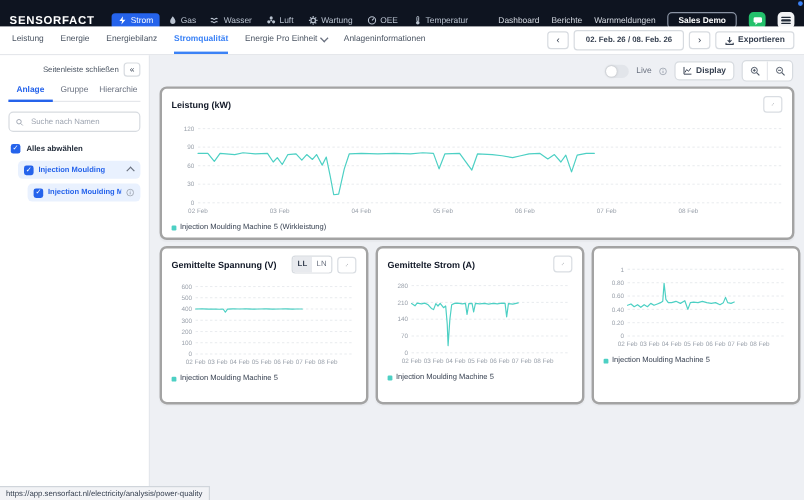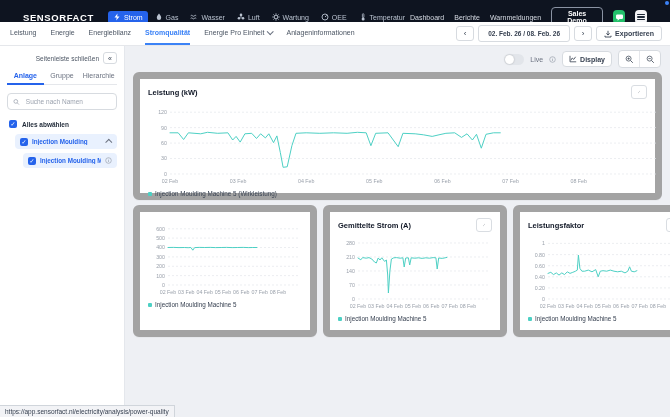--- a/index.html
+++ b/index.html
@@ -1,20 +1,20 @@
 <!DOCTYPE html>
 <html><head>
 <meta charset="utf-8">
 <style>
   html,body{margin:0;padding:0;}
   body{width:670px;height:417px;overflow:hidden;font-family:"Liberation Sans",sans-serif;background:#eef0f4;position:relative;-webkit-font-smoothing:antialiased;}
   #app{position:absolute;inset:0;width:670px;height:417px;}
 
   
-  #topnav{position:absolute;left:0;top:0;right:0;height:34px;background:#0e1420;display:flex;align-items:center;padding:0 23px;box-sizing:border-box;}
+  #topnav{position:absolute;left:0;top:0;right:0;height:34px;background:#0e1420;display:flex;align-items:center;padding:0 8px;box-sizing:border-box;}
   .logo{color:#fff;font-size:9.5px;font-weight:800;letter-spacing:.6px;margin-right:14px;}
   .nav-items{display:flex;align-items:center;gap:2px;}
   .nav-item{display:flex;align-items:center;gap:3px;color:#b9c2cf;font-size:7px;padding:2.5px 5px;border-radius:3px;cursor:pointer;white-space:nowrap;}
   .nav-item.active{background:#2563eb;color:#fff;}
   .nav-item svg{display:block;}
   .nav-right{margin-left:auto;display:flex;align-items:center;gap:10px;}
   .nav-link{color:#d5dae2;font-size:7px;cursor:pointer;white-space:nowrap;}
   .sales-btn{border:1px solid #8a93a3;border-radius:4px;color:#fff;font-size:7px;font-weight:700;padding:2.5px 8px;background:transparent;cursor:pointer;}
   .sq-btn{width:14px;height:14px;border-radius:4px;display:flex;align-items:center;justify-content:center;cursor:pointer;}
   .sq-green{background:#23c16b;}
@@ -57,21 +57,21 @@
   #main{position:absolute;left:125px;top:46px;right:0;bottom:0;padding:4px 8px 0 8px;box-sizing:border-box;}
   .toolbar{height:18px;display:flex;align-items:center;justify-content:flex-end;gap:6px;padding-right:1px;}
   .switch{width:20px;height:11px;border-radius:6px;background:#e2e5ea;position:relative;cursor:pointer;}
   .knob{position:absolute;left:1px;top:1px;width:9px;height:9px;border-radius:50%;background:#fff;box-shadow:0 0 2px rgba(0,0,0,.25);}
   .live-label{font-size:7px;color:#6b7280;}
   .tool-btn{height:16px;border:1px solid #d7dbe0;border-radius:4px;background:#fff;display:flex;align-items:center;gap:3px;padding:0 6px;font-size:7px;font-weight:600;color:#374151;cursor:pointer;}
   .zoom-group{display:flex;border:1px solid #d7dbe0;border-radius:4px;background:#fff;overflow:hidden;height:16px;}
   .zoom-cell{width:20px;display:flex;align-items:center;justify-content:center;cursor:pointer;}
   .zoom-cell + .zoom-cell{border-left:1px solid #e5e7eb;}
 
-  .card{background:#fff;border:7px solid #a3a3a3;border-radius:6px;box-sizing:border-box;padding:6px 8px;box-shadow:0 1px 1px rgba(16,24,40,.03);}
+  .card{background:#fff;border:2px solid #a3a3a3;border-radius:6px;box-sizing:border-box;padding:6px 8px;box-shadow:0 1px 1px rgba(16,24,40,.03);}
   #card-main{margin-top:4px;height:128px;}
   .card-head{display:flex;align-items:center;justify-content:space-between;}
   .card-title{font-size:7.5px;font-weight:700;color:#111827;}
   .head-right{display:flex;align-items:center;gap:4px;}
   .expand-btn{width:16px;height:14px;border:1px solid #d9dde2;border-radius:3px;background:#fff;display:flex;align-items:center;justify-content:center;cursor:pointer;}
   .seg{display:flex;border:1px solid #d7dbe0;border-radius:3px;overflow:hidden;height:13px;}
   .seg-cell{width:16px;display:flex;align-items:center;justify-content:center;font-size:6.5px;color:#6b7280;background:#fff;cursor:pointer;}
   .seg-cell.active{background:#e8eaee;color:#374151;font-weight:700;}
   .chart-box{margin-top:2px;}
   .legend{display:flex;align-items:center;gap:3px;margin-top:1px;}
@@ -319,20 +319,34 @@
           </svg></div>
       <div class="legend">
         <span class="legend-dot" style="background: rgb(77, 208, 196);"></span>
         <span class="legend-label">Injection Moulding Machine 5 (Wirkleistung)</span>
       </div>
     </section>
 
     <div class="cards-row">
 
       <section class="card small-card">
+        <div class="card-head">
+          <span class="card-title">Gemittelte Spannung (V)</span>
+          <div class="head-right">
+            <div class="seg">
+              <div class="seg-cell active">LL</div>
+              <div class="seg-cell">LN</div>
+            </div>
+            <button class="expand-btn">
+              <svg width="8" height="8" viewBox="0 0 8 8">
+                  <path d="M5,1 H7 V3 M7,1 L4.6,3.4 M3,7 H1 V5 M1,7 L3.4,4.6" fill="none" stroke="#4b5563" stroke-width="0.8"></path>
+                </svg>
+            </button>
+          </div>
+        </div>
         <div class="chart-box"><svg width="154" height="76" viewBox="0 0 154 76">
               <line x1="20" y1="65.0" x2="152" y2="65.0" stroke="#e4e7eb" stroke-width="0.7" stroke-dasharray="2 2"></line>
               <text class="tick" x="17" y="66.9" text-anchor="end">0</text>
               <line x1="20" y1="55.6" x2="152" y2="55.6" stroke="#e4e7eb" stroke-width="0.7" stroke-dasharray="2 2"></line>
               <text class="tick" x="17" y="57.5" text-anchor="end">100</text>
               <line x1="20" y1="46.3" x2="152" y2="46.3" stroke="#e4e7eb" stroke-width="0.7" stroke-dasharray="2 2"></line>
               <text class="tick" x="17" y="48.199999999999996" text-anchor="end">200</text>
               <line x1="20" y1="36.9" x2="152" y2="36.9" stroke="#e4e7eb" stroke-width="0.7" stroke-dasharray="2 2"></line>
               <text class="tick" x="17" y="38.8" text-anchor="end">300</text>
               <line x1="20" y1="27.5" x2="152" y2="27.5" stroke="#e4e7eb" stroke-width="0.7" stroke-dasharray="2 2"></line>
@@ -385,28 +399,20 @@
               <text class="tick" x="130.0" y="73.5" text-anchor="middle">08 Feb</text>
               <polyline points="20.0,24.0 22.8,25.8 24.6,23.6 28.3,24.2 31.0,23.6 33.8,25.0 36.5,28.0 38.3,29.0 40.2,24.0 42.0,26.0 43.8,23.8 46.6,27.4 48.4,26.0 49.7,41.0 50.4,59.0 51.9,37.0 53.4,25.0 55.8,23.8 58.5,23.6 62.2,24.2 64.9,23.8 66.2,33.0 67.7,24.0 70.4,23.8 71.7,31.0 73.2,23.8 76.8,24.2 80.5,23.8 84.2,24.4 87.8,23.8 91.5,24.2 95.2,23.6 97.9,23.8 99.2,35.0 100.7,24.0 104.3,24.4 107.1,23.8 108.9,23.4" fill="none" stroke="#4dd0c4" stroke-width="1" stroke-linejoin="round" stroke-linecap="round"></polyline>
             </svg></div>
         <div class="legend">
           <span class="legend-dot" style="background: rgb(77, 208, 196);"></span>
           <span class="legend-label">Injection Moulding Machine 5</span>
         </div>
       </section>
 
       <section class="card small-card">
-        <div class="card-head">
-          <span class="card-title">Leistungsfaktor</span>
-          <button class="expand-btn">
-            <svg width="8" height="8" viewBox="0 0 8 8">
-                <path d="M5,1 H7 V3 M7,1 L4.6,3.4 M3,7 H1 V5 M1,7 L3.4,4.6" fill="none" stroke="#4b5563" stroke-width="0.8"></path>
-              </svg>
-          </button>
-        </div>
         <div class="chart-box"><svg width="154" height="76" viewBox="0 0 154 76">
               <line x1="20" y1="65.0" x2="152" y2="65.0" stroke="#e4e7eb" stroke-width="0.7" stroke-dasharray="2 2"></line>
               <text class="tick" x="17" y="66.9" text-anchor="end">0</text>
               <line x1="20" y1="53.9" x2="152" y2="53.9" stroke="#e4e7eb" stroke-width="0.7" stroke-dasharray="2 2"></line>
               <text class="tick" x="17" y="55.8" text-anchor="end">0.20</text>
               <line x1="20" y1="42.8" x2="152" y2="42.8" stroke="#e4e7eb" stroke-width="0.7" stroke-dasharray="2 2"></line>
               <text class="tick" x="17" y="44.699999999999996" text-anchor="end">0.40</text>
               <line x1="20" y1="31.7" x2="152" y2="31.7" stroke="#e4e7eb" stroke-width="0.7" stroke-dasharray="2 2"></line>
               <text class="tick" x="17" y="33.6" text-anchor="end">0.60</text>
               <line x1="20" y1="20.6" x2="152" y2="20.6" stroke="#e4e7eb" stroke-width="0.7" stroke-dasharray="2 2"></line>

